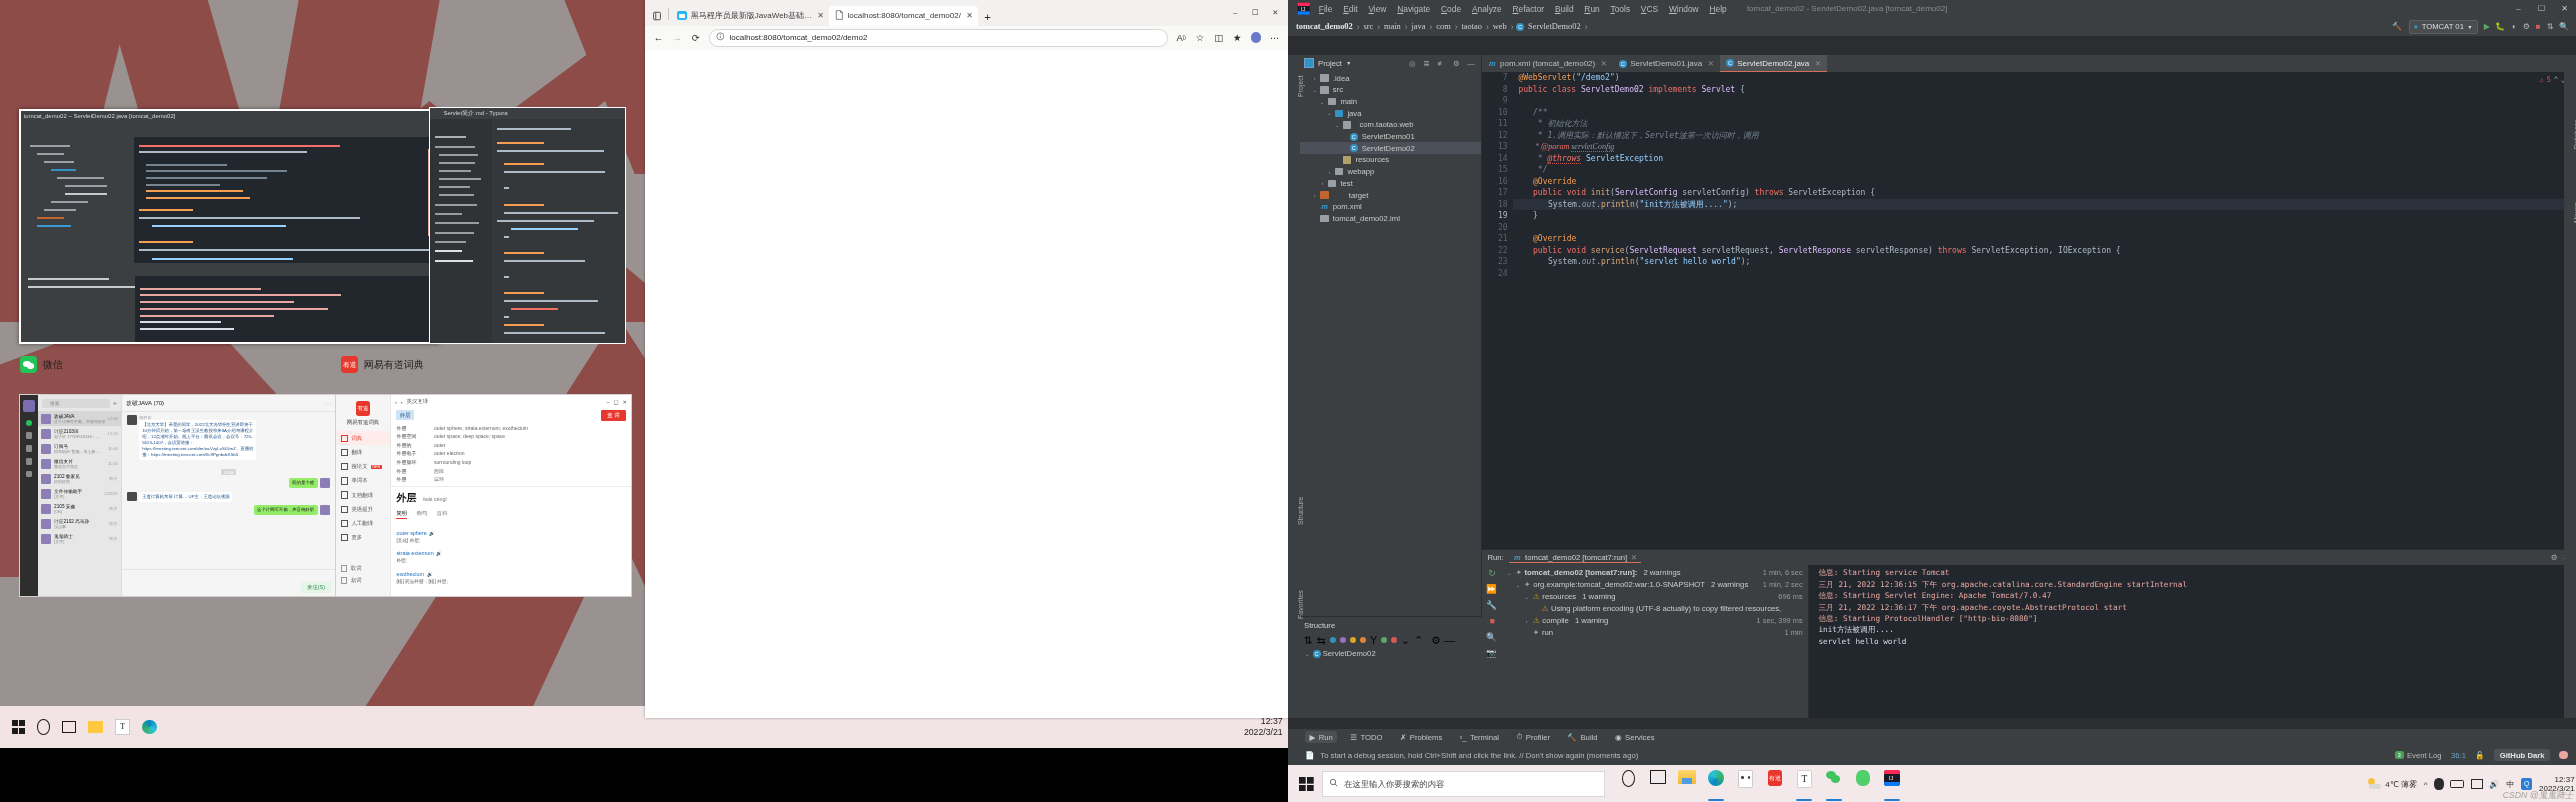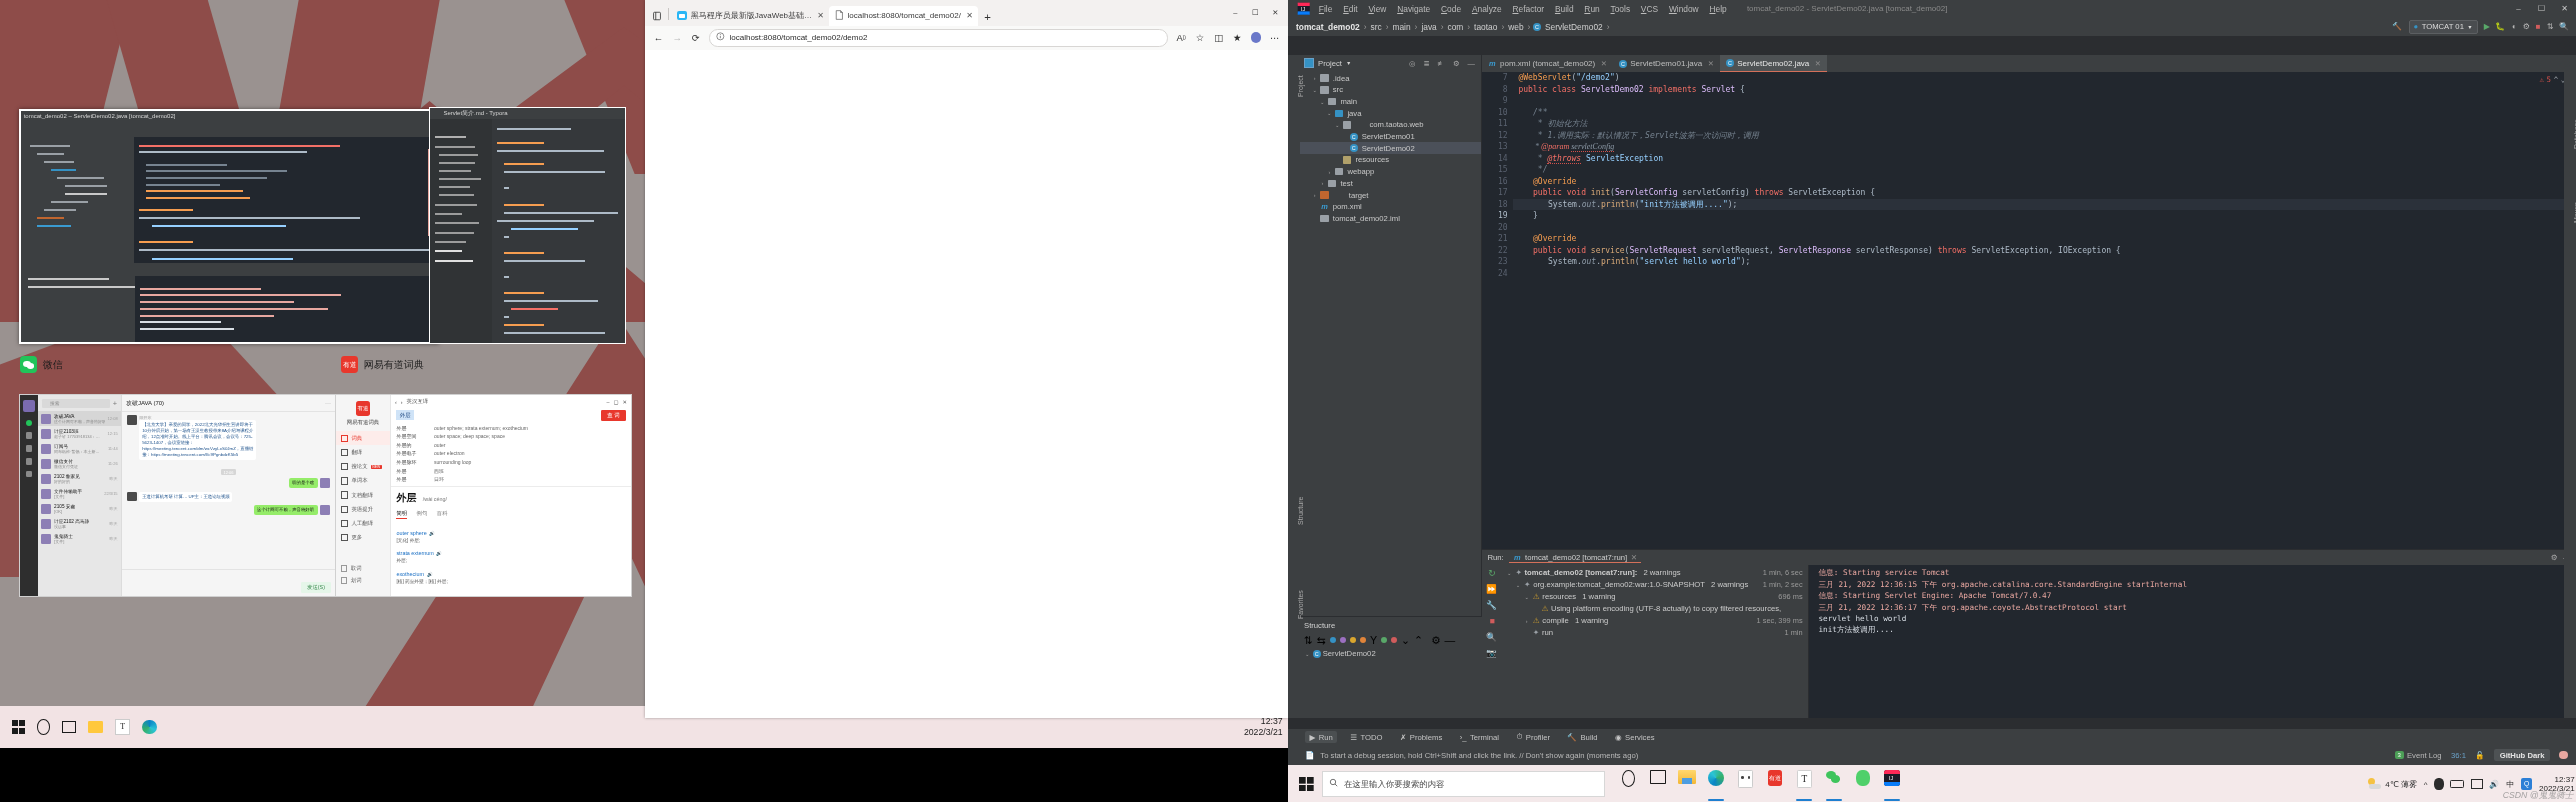--- a/index.html
+++ b/index.html
@@ -44,21 +44,21 @@
   
   #idea{left:1288px;top:0;width:1288px;height:765px;background:#2b2d30;overflow:hidden;}
   .idea-menubar{height:17.4px;background:#3c3f41;display:flex;align-items:center;padding-left:4px;color:#bbbbbb;font-size:8.4px;gap:0;}
   .idea-logo{width:13.4px;height:13.4px;margin:0 2.7px 0 5.4px;display:inline-block;}
   .menu-item{padding:1.3px 5.4px;white-space:nowrap;}
   .menu-item u{text-decoration:underline;}
   .idea-wintitle{color:#8a8a8a;font-size:8px;margin-left:14.8px;white-space:nowrap;}
   .idea-winctl{margin-left:auto;display:flex;}
   .idea-winctl div{width:23px;height:17.4px;display:flex;align-items:center;justify-content:center;color:#c8c8c8;font-size:8px;}
   .idea-breadcrumbbar{height:19px;background:#3c3f41;display:flex;align-items:center;padding-left:6.7px;font-size:8.4px;color:#cfcfcf;gap:0;}
-  .crumb{padding:0 1.3px;white-space:nowrap;}
+  .crumb{padding:0 1.3px;white-space:nowrap;font-family:Liberation Serif, serif;}
   .crumb.b{font-weight:bold;color:#e6e6e6;}
   .crumb-sep{color:#9a9a9a;padding:0 2.7px;}
   .toolbar-right{margin-left:auto;display:flex;align-items:center;gap:6px;padding-right:6.7px;}
   .runcfg{height:12.7px;background:#4a4d50;border:0.7px solid #5c5f62;border-radius:2px;display:flex;align-items:center;gap:3.4px;padding:0 4px;font-size:7.7px;color:#dcdcdc;}
   .tb-ico{font-size:8px;color:#b5b5b5;}
 
   .idea-body{position:absolute;left:0;right:0;top:55px;bottom:47px;display:flex;}
   .left-rail{width:12px;background:#3c3f41;position:relative;}
   .rail-lbl{position:absolute;transform:rotate(-90deg);transform-origin:left top;white-space:nowrap;font-size:7px;color:#a9a9a9;}
 
@@ -685,21 +685,21 @@
               <span style="margin-left:2px">main</span>
             </div>
             <div class="tnode" style="padding-left: 26px;">
               <span class="arrow">⌄</span>
               <span class="fi blue"></span>
               <span style="margin-left:2px">java</span>
             </div>
             <div class="tnode" style="padding-left: 34px;">
               <span class="arrow">⌄</span>
               <span class="fi" style="background:#9aa0a6"></span>
-              <span style="margin-left:16px">com.taotao.web</span>
+              <span style="margin-left:6px">com.taotao.web</span>
             </div>
             <div class="tnode" style="padding-left: 41px;">
               <span class="arrow"></span>
               <span class="ci">C</span>
               <span style="margin-left:2px">ServletDemo01</span>
             </div>
             <div class="tnode sel" style="padding-left: 41px;">
               <span class="arrow"></span>
               <span class="ci">C</span>
               <span style="margin-left:2px">ServletDemo02</span>
@@ -896,22 +896,23 @@
                 <span style="color:#9aa0a6">✦</span>
                 <span style="">run</span>
                 <span class="t">1 min</span>
               </div>
             </div>
           <div class="console" id="console">
               <div class="ln">信息: Starting service Tomcat</div>
               <div class="ln">三月 21, 2022 12:36:15 下午 org.apache.catalina.core.StandardEngine startInternal</div>
               <div class="ln">信息: Starting Servlet Engine: Apache Tomcat/7.0.47</div>
               <div class="ln">三月 21, 2022 12:36:17 下午 org.apache.coyote.AbstractProtocol start</div>
+              <div class="ln">信息: Starting ProtocolHandler ["http-bio-8080"]</div>
+              <div class="ln plain">init方法被调用....</div>
               <div class="ln plain">servlet hello world</div>
-              <div class="ln plain">init方法被调用....</div>
             </div>
         </div>
       </div>
     </div>
   </div>
 
   <div class="idea-statusrow" id="status-buttons">
       <div class="sbtn active">
         <span>▶</span>
         <span>Run</span>

